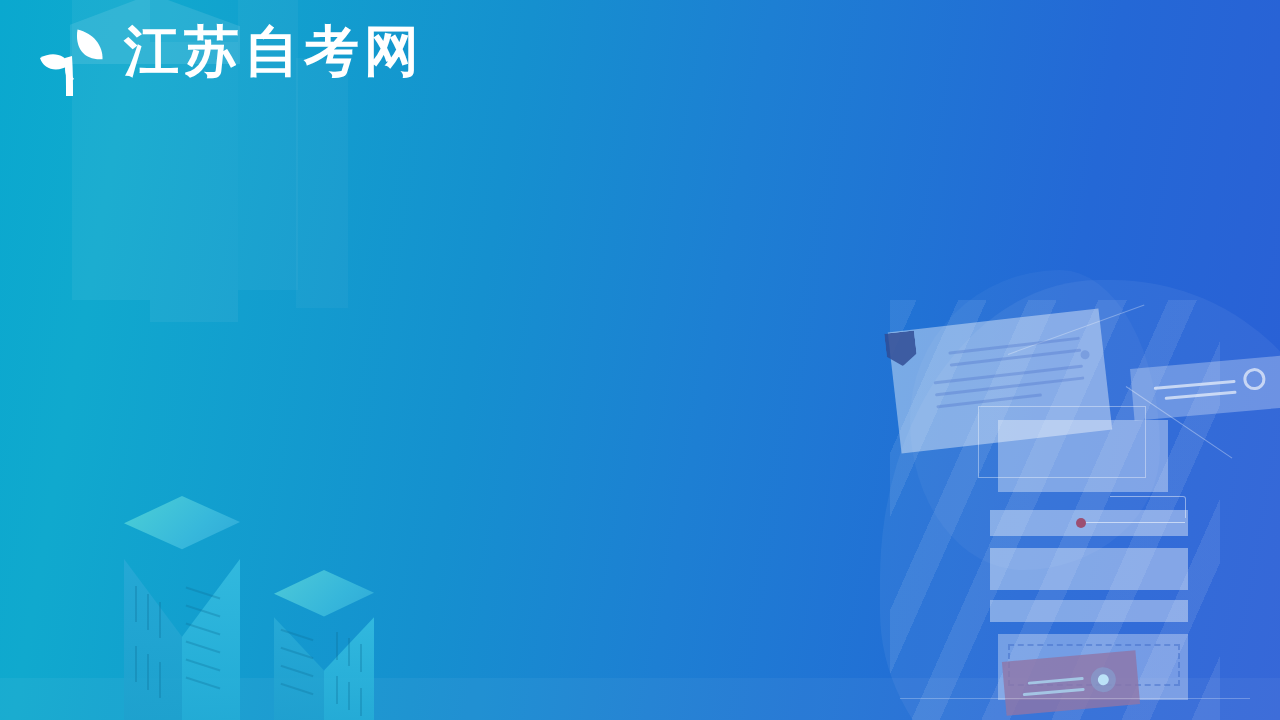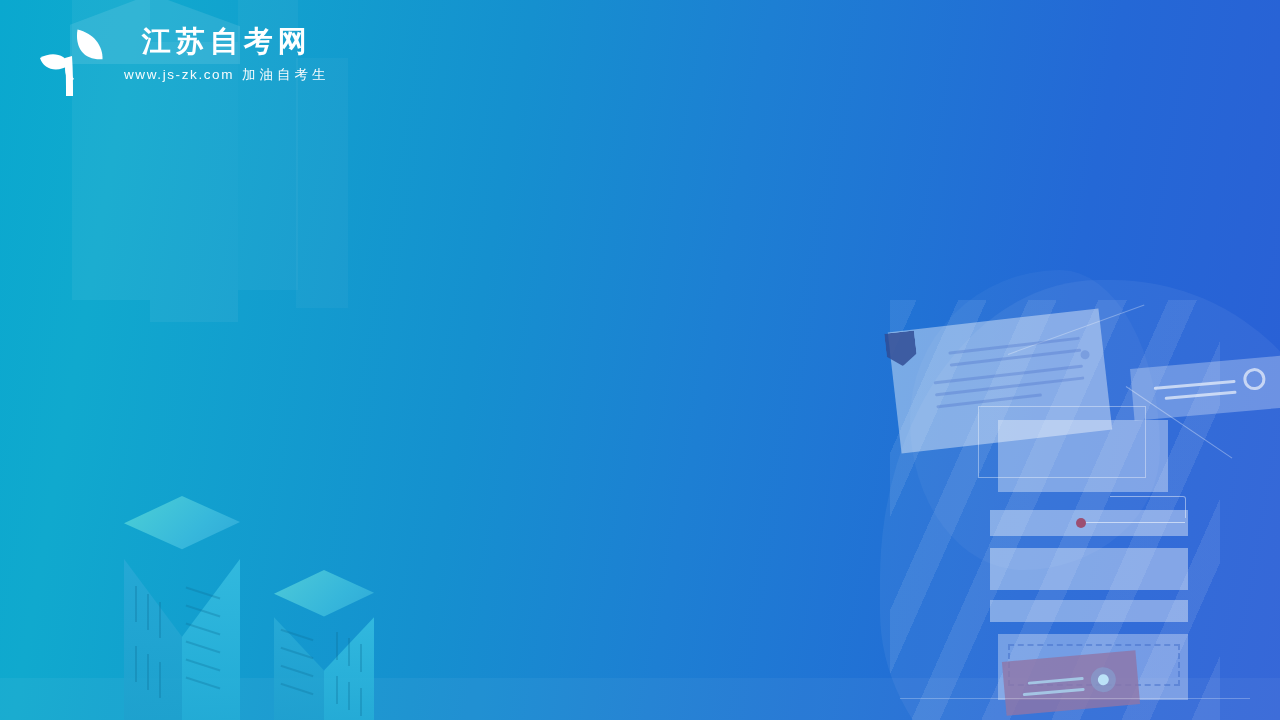--- a/index.html
+++ b/index.html
@@ -114,27 +114,26 @@
 
   
   .logo {
     position:absolute; left:32px; top:24px;
     display:flex; align-items:flex-start;
   }
   .logo-mark { width:82px; height:80px; }
   .logo-text { margin-left:10px; padding-top:2px; }
   .logo-title {
     color:#ffffff;
-    font-size:29px;
+    font-size:55px;
     font-weight:700;
     letter-spacing:5px;
     line-height:1.08;
     white-space:nowrap;
-    font-family:Liberation Sans, sans-serif;
-    text-align:center;
+    font-family:Liberation Mono, monospace;
   }
   .logo-sub {
     color:#ffffff;
     font-size:13.5px;
     letter-spacing:1.6px;
     margin-top:9px;
     white-space:nowrap;
     opacity:.97;
   }
   .logo-sub .cn { letter-spacing:4px; margin-left:8px; }
@@ -393,20 +392,17 @@
 
   <div class="logo">
     <svg class="logo-mark" viewBox="0 0 82 80">
       <path d="M44 6c16 2 27 13 28 27-17 3-29-7-28-27z" fill="#ffffff" transform="rotate(6 50 20)"></path>
       <path d="M8 34c12-7 25-4 30 7-13 8-26 5-30-7z" fill="#ffffff"></path>
       <path d="M40 32c1 14 1 28 1 40h-7c0-13 0-26-1-38z" fill="#ffffff"></path>
       <path d="M34 38c-2 7-1 14 4 20l4-3c-4-5-5-11-4-16z" fill="#ffffff"></path>
     </svg>
     <div class="logo-text">
       <div class="logo-title">江苏自考网</div>
-      <div class="logo-sub">
-        <span>www.js-zk.com</span><span class="cn">加油自考生</span>
-      </div>
     </div>
   </div>
 
 
 </div>
 
 </body></html>

